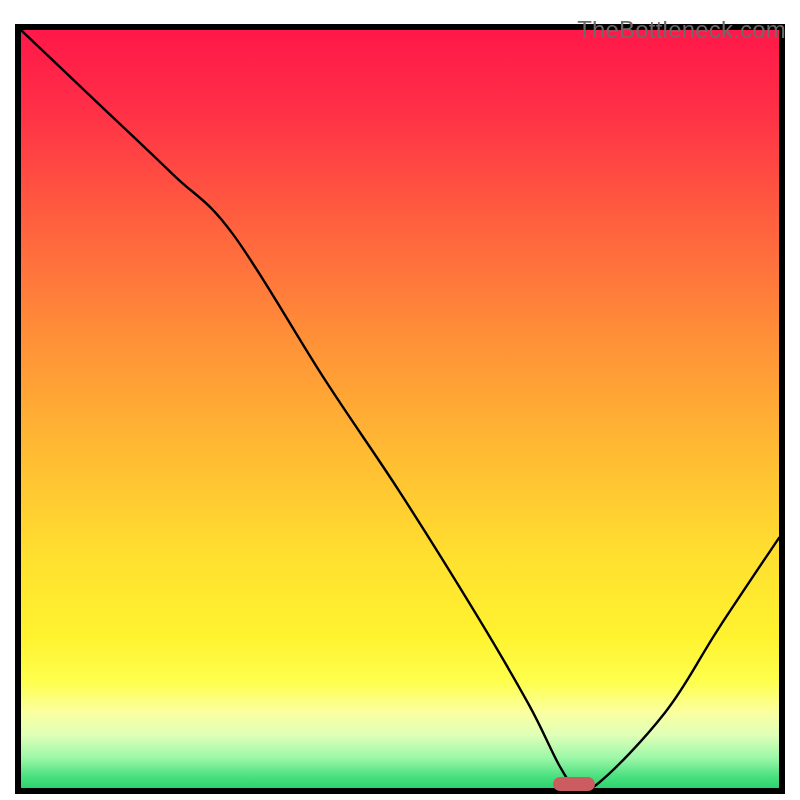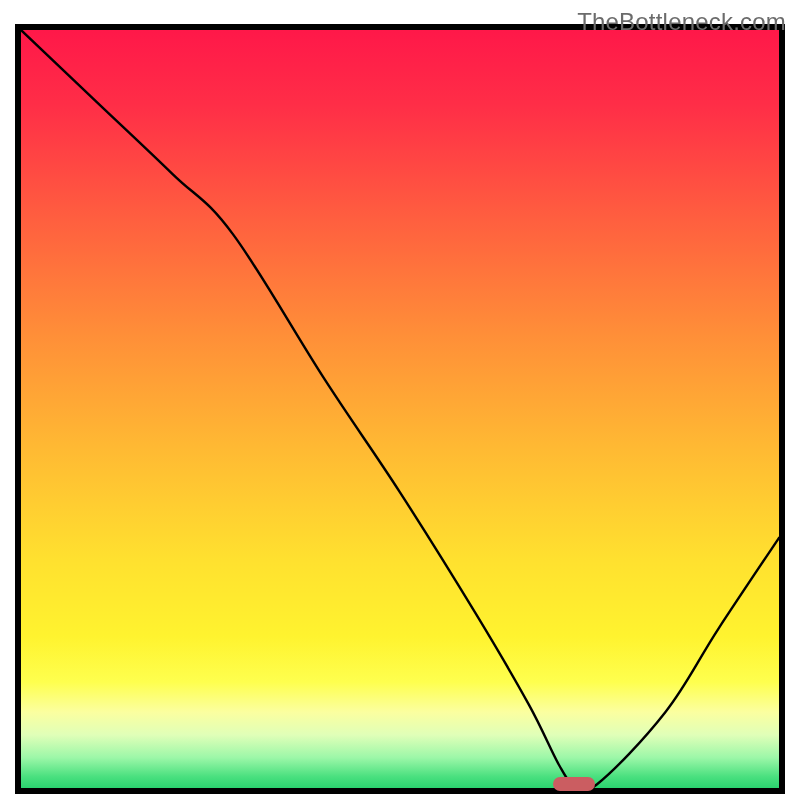--- a/index.html
+++ b/index.html
@@ -10,21 +10,21 @@
     background: #ffffff;
     font-family: Arial, Helvetica, sans-serif;
   }
   .container {
     position: relative;
     width: 800px;
     height: 800px;
   }
   .watermark {
     position: absolute;
-    top: 8px;
+    top: 16px;
     right: 14px;
     font-size: 24px;
     font-weight: 500;
     color: #6b6b6b;
     letter-spacing: 0.2px;
     z-index: 5;
   }
   .chart-frame {
     position: absolute;
     left: 15px;

